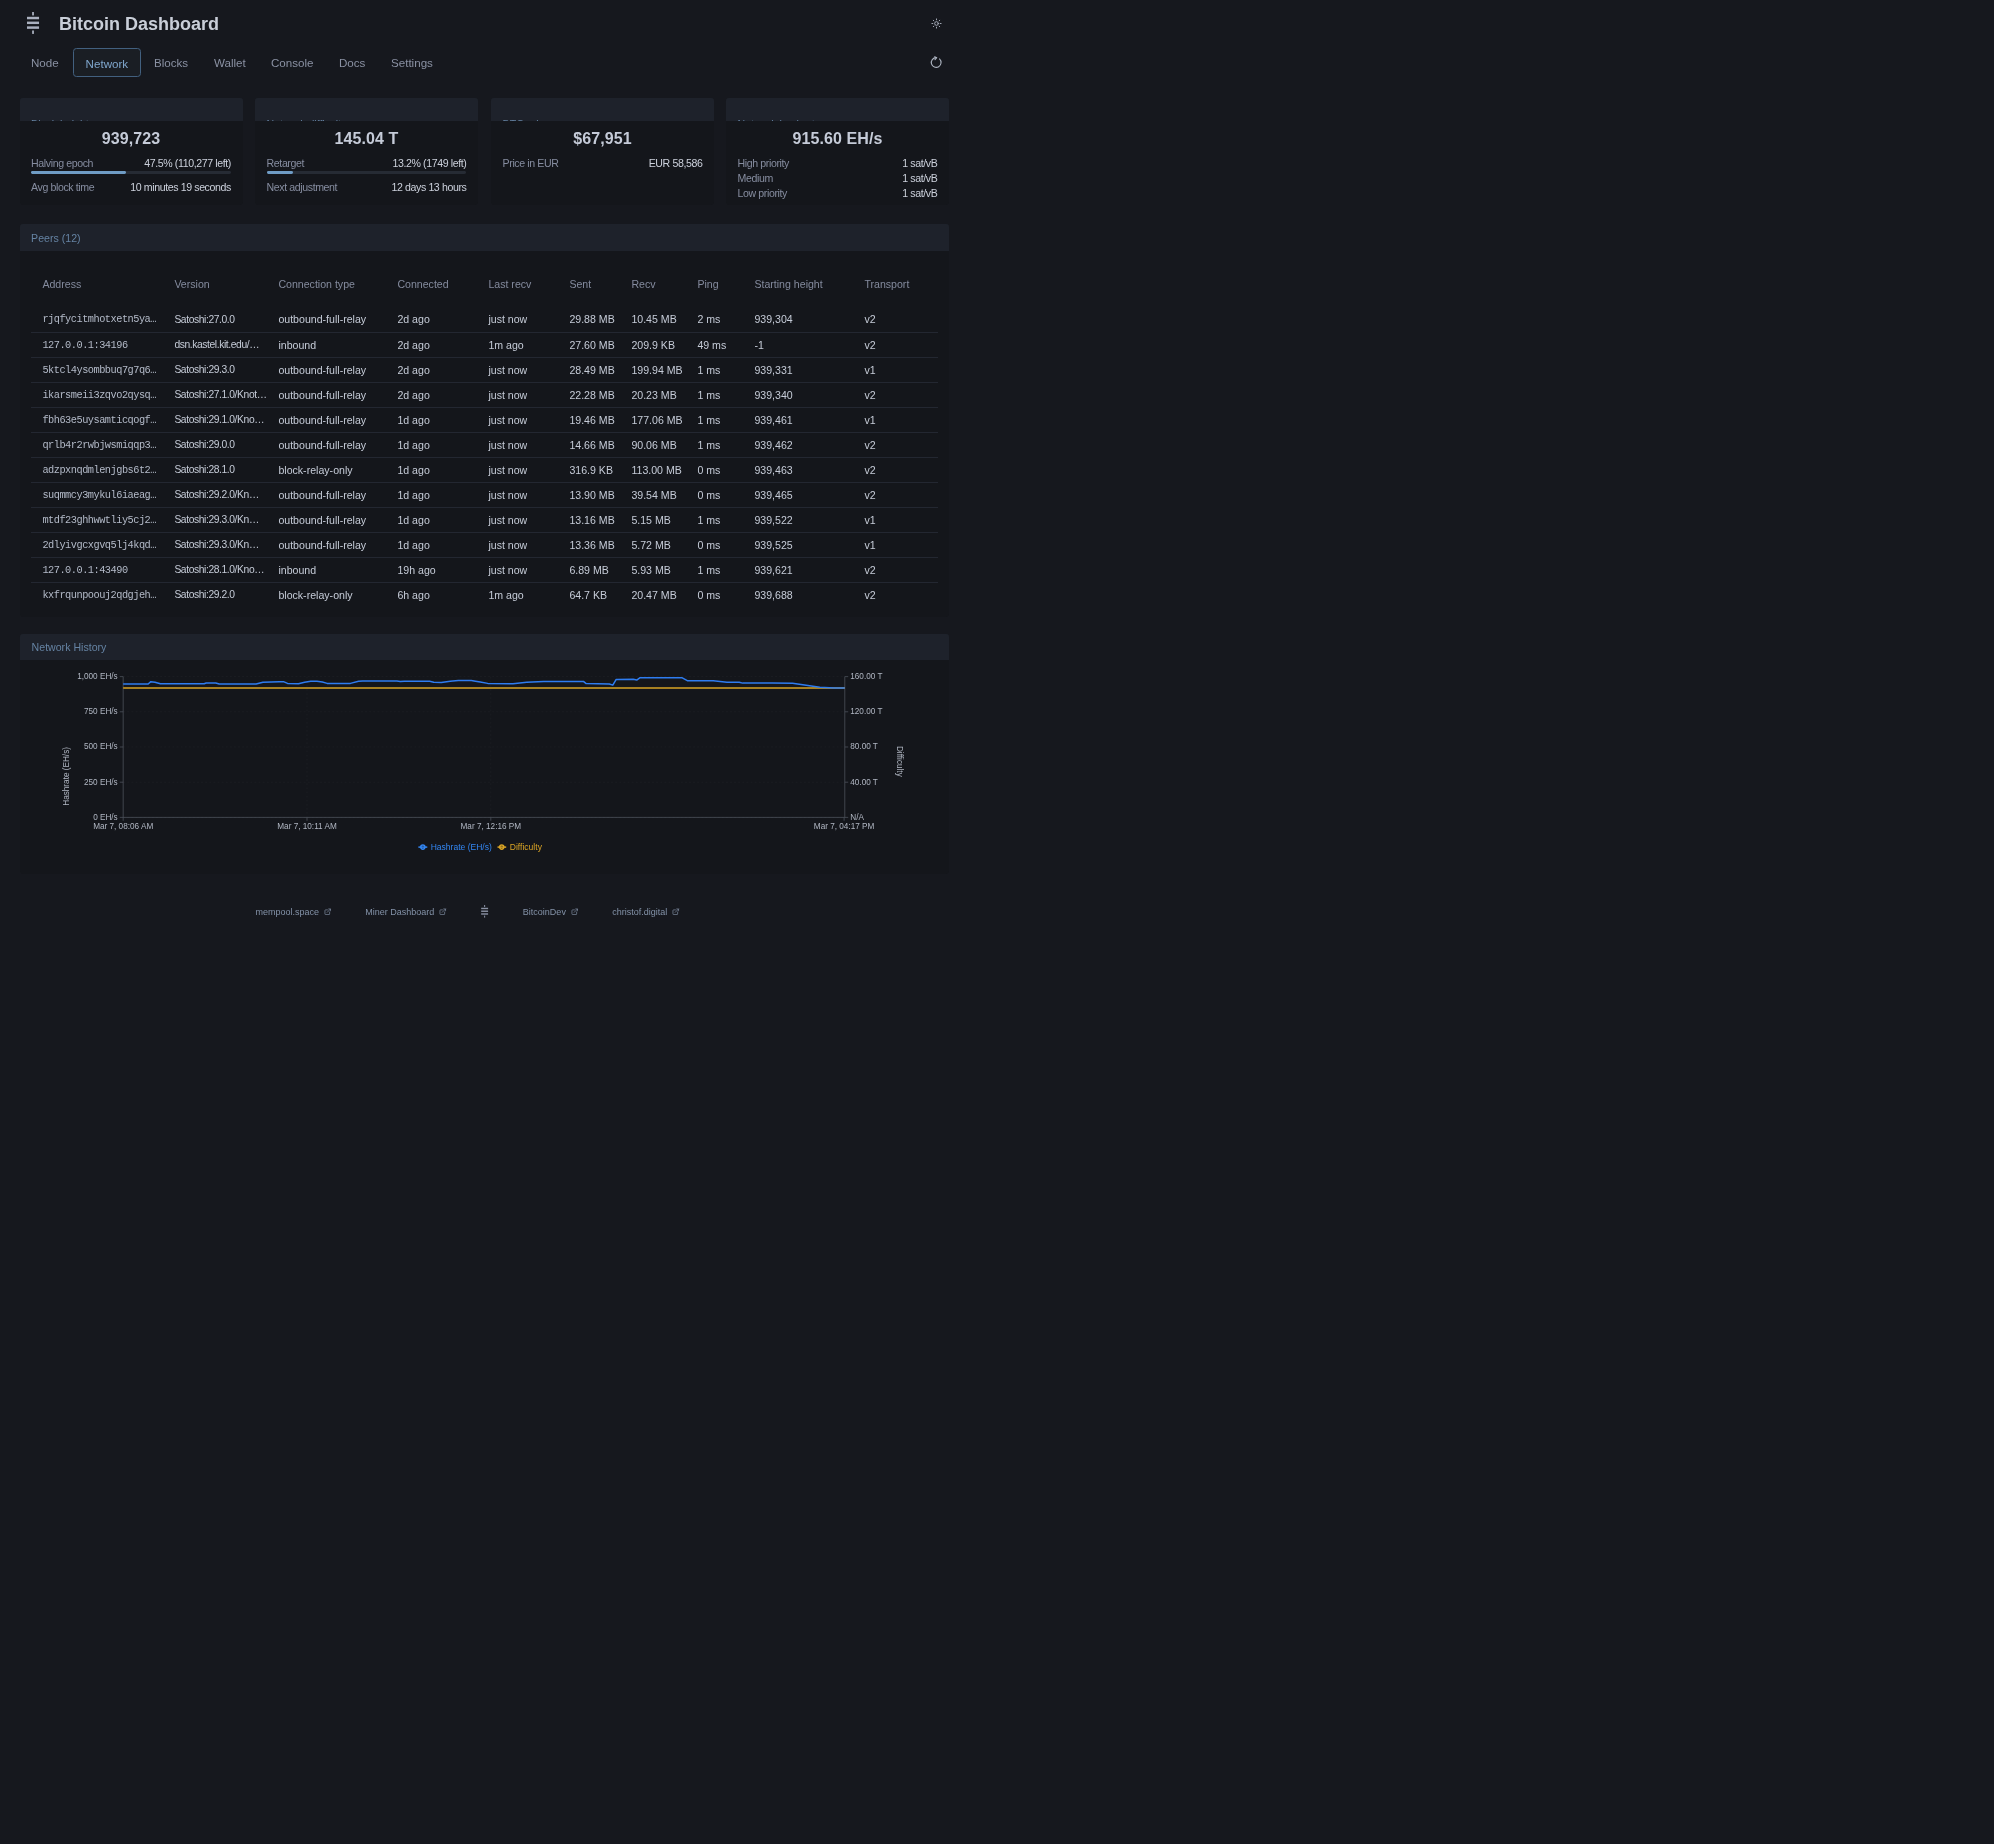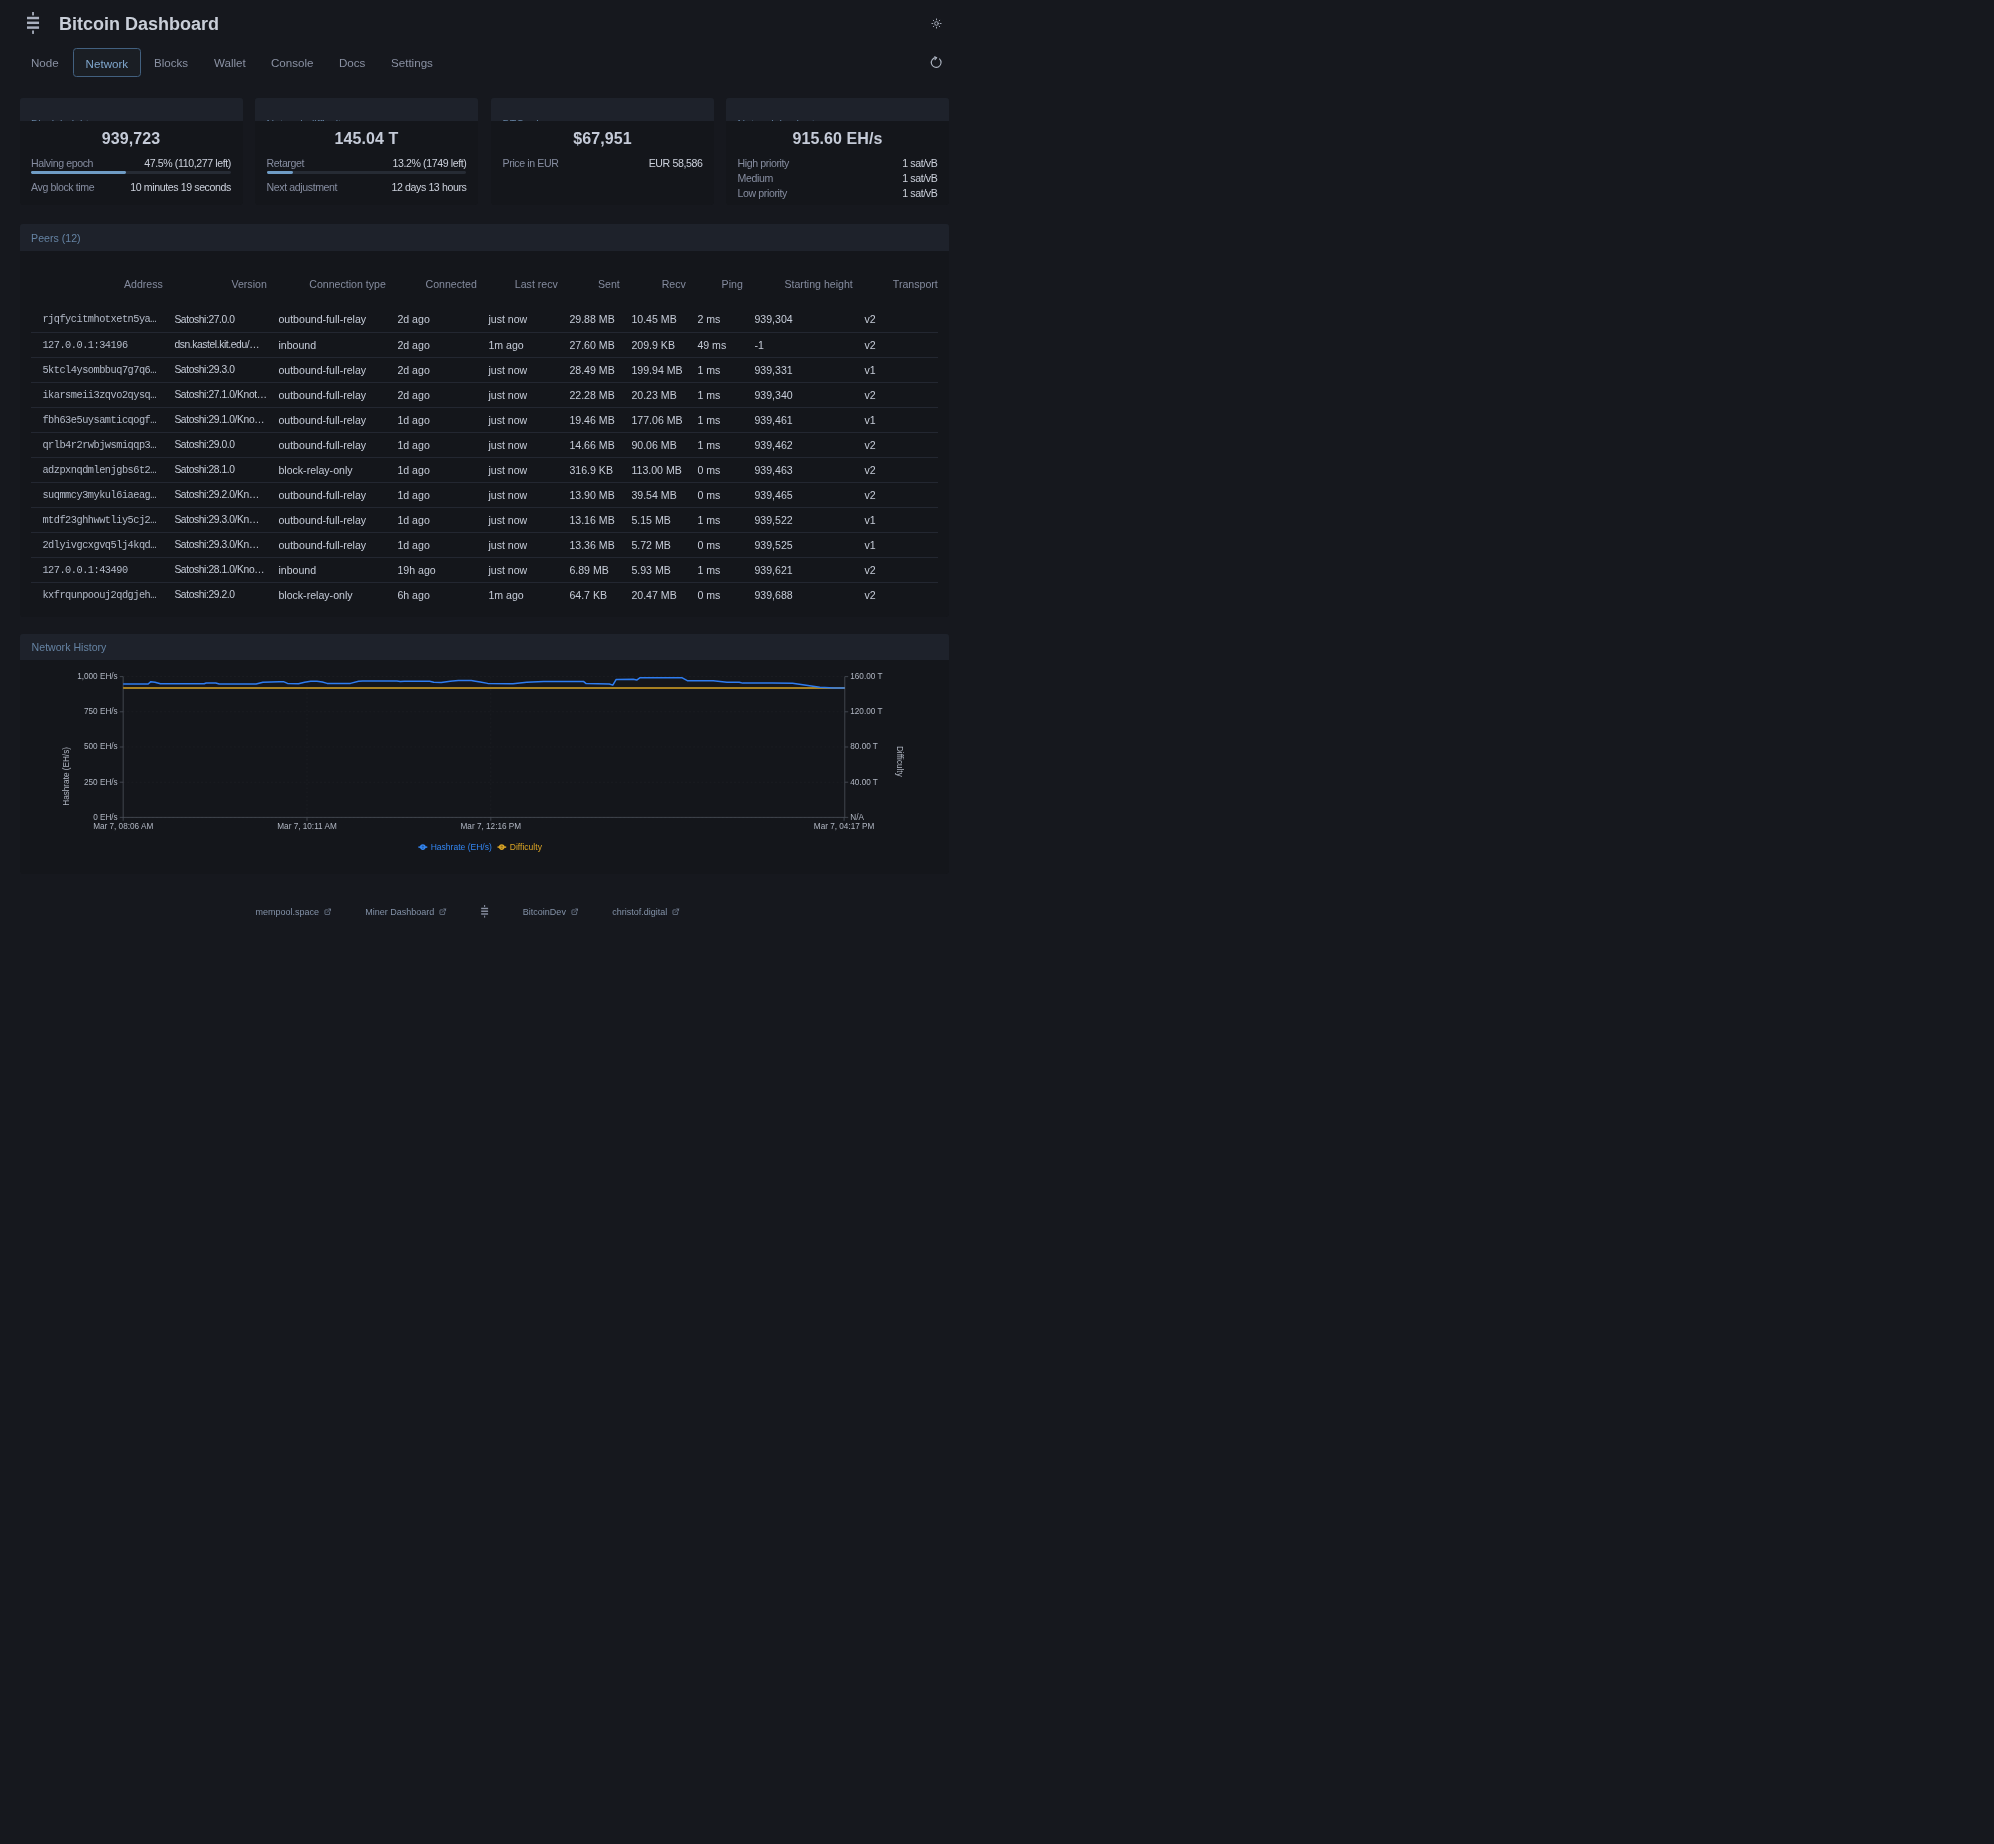--- a/index.html
+++ b/index.html
@@ -27,21 +27,21 @@
 .card-body { top:121px; height:84px; padding:11px 11.6px;text-align:center; }
 .big { font-size:16px; line-height:14.7px; font-weight:700; color:#c5cbd8; letter-spacing:0.1px; }
 .row { display:flex; justify-content:space-between; font-size:10.6px; letter-spacing:-0.4px; line-height:14.4px; }
 .row .l { color:#868da0; }
 .row .v { color:#ccd1dc; }
 .bar { height:2.7px; border-radius:1.4px; background:#262b34; margin:1px 0 6.2px 0; }
 .bar .fill { height:2.7px; border-radius:1.4px; background:#6f9cc5; }
 
 
 table { border-collapse:collapse; table-layout:fixed; width:907px; }
-th { text-align:right; font-weight:400; font-size:10.6px; color:#848b9e; padding-left:11.6px; }
+th { text-align:left; font-weight:400; font-size:10.6px; color:#848b9e; padding-left:11.6px; }
 td { font-size:10.6px; color:#c6ccd8; padding-left:11.6px; white-space:nowrap; overflow:hidden; }
 td:nth-child(2) { font-size:10.3px; letter-spacing:-0.4px; }
 td.mono { font-family:Liberation Mono, monospace; font-size:10.3px; letter-spacing:-0.5px; color:#b3bac8; }
 tbody tr { height:25px; }
 tbody tr + tr td { border-top:0.7px solid #232731; }
 th { height:56px; vertical-align:bottom; padding-bottom:17px; }
 
 
 #footer { position:absolute; top:905px; left:0; width:935px; display:flex; justify-content:center; align-items:center; gap:34px; }
 #footer a { color:#8392a8; font-size:9px; text-decoration:none; display:flex; align-items:center; gap:4.8px; }

